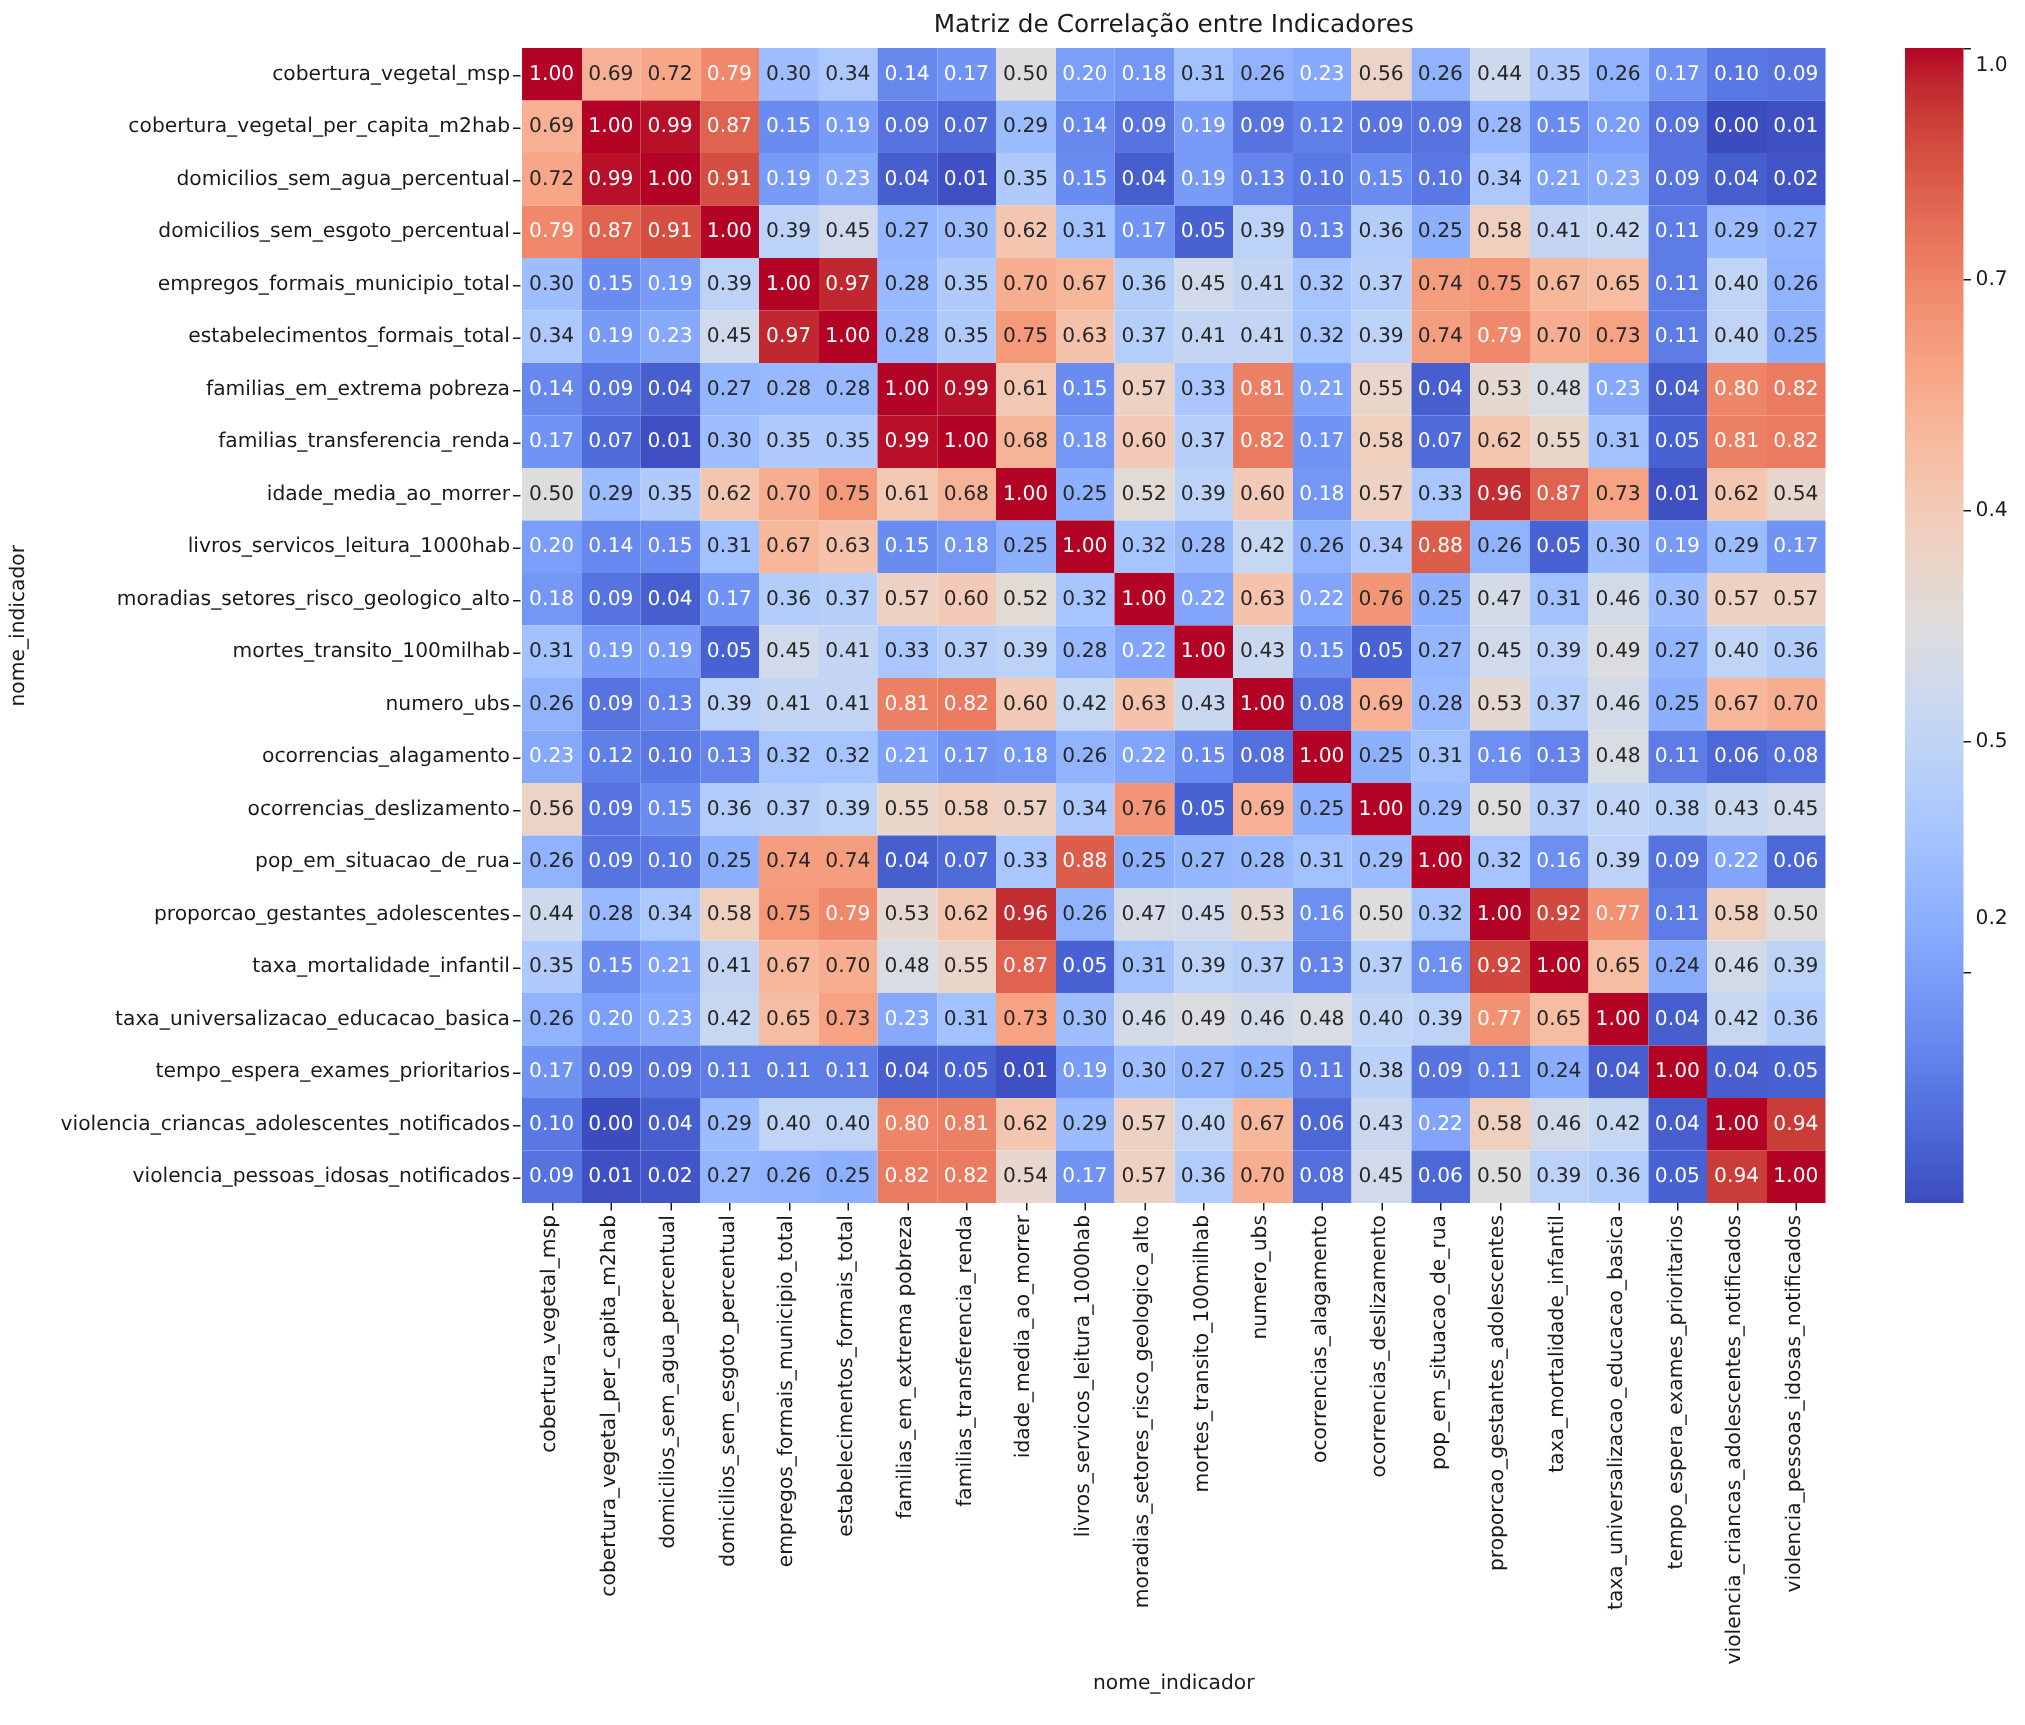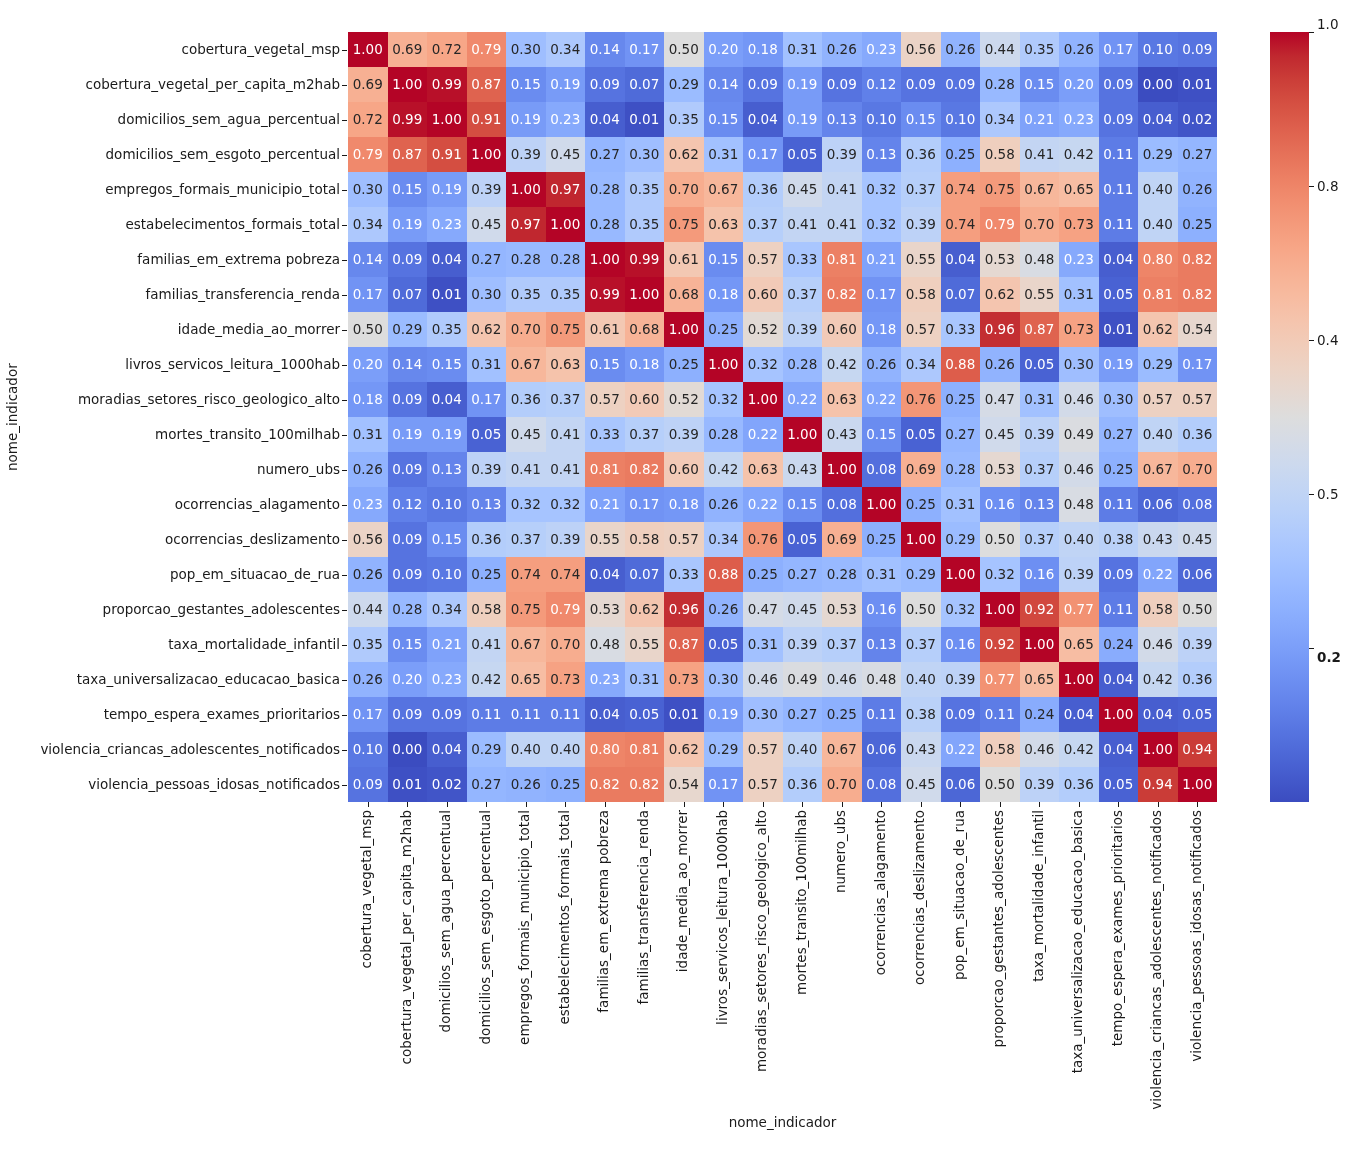--- a/index.html
+++ b/index.html
@@ -22,20 +22,21 @@
     height:16px;line-height:16px;}
   #x-axis-label{position:absolute;left:348px;top:1114px;width:869px;text-align:center;
     font-size:13.5px;color:#1a1a1a;}
   #y-axis-label{position:absolute;left:6px;top:32px;height:770px;writing-mode:vertical-rl;
     transform:rotate(180deg);text-align:center;font-size:13.5px;color:#1a1a1a;line-height:1;}
 </style>
 </head>
 <body>
 
 <div id="figure">
+  <div id="chart-title">Matriz de Correlação entre Indicadores</div>
 
   <div id="ytick-labels">
       <div class="ytick-label" style="top: 32px; height: 35px; line-height: 35px;">cobertura_vegetal_msp</div>
       <div class="ytick-label" style="top: 67px; height: 35px; line-height: 35px;">cobertura_vegetal_per_capita_m2hab</div>
       <div class="ytick-label" style="top: 102px; height: 35px; line-height: 35px;">domicilios_sem_agua_percentual</div>
       <div class="ytick-label" style="top: 137px; height: 35px; line-height: 35px;">domicilios_sem_esgoto_percentual</div>
       <div class="ytick-label" style="top: 172px; height: 35px; line-height: 35px;">empregos_formais_municipio_total</div>
       <div class="ytick-label" style="top: 207px; height: 35px; line-height: 35px;">estabelecimentos_formais_total</div>
       <div class="ytick-label" style="top: 242px; height: 35px; line-height: 35px;">familias_em_extrema pobreza</div>
       <div class="ytick-label" style="top: 277px; height: 35px; line-height: 35px;">familias_transferencia_renda</div>
@@ -611,26 +612,26 @@
       <div class="xtick-label" style="left: 1031.75px; top: 810px;">taxa_mortalidade_infantil</div>
       <div class="xtick-label" style="left: 1071.25px; top: 810px;">taxa_universalizacao_educacao_basica</div>
       <div class="xtick-label" style="left: 1110.75px; top: 810px;">tempo_espera_exames_prioritarios</div>
       <div class="xtick-label" style="left: 1150.25px; top: 810px;">violencia_criancas_adolescentes_notificados</div>
       <div class="xtick-label" style="left: 1189.75px; top: 810px;">violencia_pessoas_idosas_notificados</div>
     </div>
 
   <div id="colorbar" style="background: linear-gradient(to top, rgb(59, 76, 192) 0%, rgb(68, 90, 204) 3.13%, rgb(77, 104, 215) 6.25%, rgb(87, 117, 225) 9.38%, rgb(98, 130, 234) 12.5%, rgb(108, 142, 241) 15.63%, rgb(119, 154, 247) 18.75%, rgb(130, 165, 251) 21.88%, rgb(141, 176, 254) 25%, rgb(152, 185, 255) 28.13%, rgb(163, 194, 255) 31.25%, rgb(174, 201, 253) 34.38%, rgb(184, 208, 249) 37.5%, rgb(194, 213, 244) 40.63%, rgb(204, 217, 238) 43.75%, rgb(213, 219, 230) 46.88%, rgb(221, 221, 221) 50%, rgb(229, 216, 209) 53.13%, rgb(236, 211, 197) 56.25%, rgb(241, 204, 185) 59.38%, rgb(245, 196, 173) 62.5%, rgb(247, 187, 160) 65.63%, rgb(247, 177, 148) 68.75%, rgb(247, 166, 135) 71.88%, rgb(244, 154, 123) 75%, rgb(241, 141, 111) 78.13%, rgb(236, 127, 99) 81.25%, rgb(229, 112, 88) 84.38%, rgb(222, 96, 77) 87.5%, rgb(213, 80, 66) 90.63%, rgb(203, 62, 56) 93.75%, rgb(192, 40, 47) 96.88%, rgb(180, 4, 38) 100%);"></div>
   <div id="cbar-ticks">
       <div class="cbar-tick-mark" style="top: 32px;"></div>
-      <div class="cbar-tick-label" style="top: 16px;">1.0</div>
+      <div class="cbar-tick-label" style="top: 35px;">1.0</div>
       <div class="cbar-tick-mark" style="top: 186px;"></div>
-      <div class="cbar-tick-label" style="top: 178px;">0.8</div>
+      <div class="cbar-tick-label" style="top: 178px;">0.7</div>
       <div class="cbar-tick-mark" style="top: 340px;"></div>
       <div class="cbar-tick-label" style="top: 332px;">0.4</div>
       <div class="cbar-tick-mark" style="top: 494px;"></div>
       <div class="cbar-tick-label" style="top: 486px;">0.5</div>
       <div class="cbar-tick-mark" style="top: 648px;"></div>
-      <div class="cbar-tick-label" style="top: 649px; font-weight: bold;">0.2</div>
+      <div class="cbar-tick-label" style="top: 604px;">0.2</div>
     </div>
 
   <div id="x-axis-label">nome_indicador</div>
   <div id="y-axis-label">nome_indicador</div>
 </div>
 
 </body></html>

